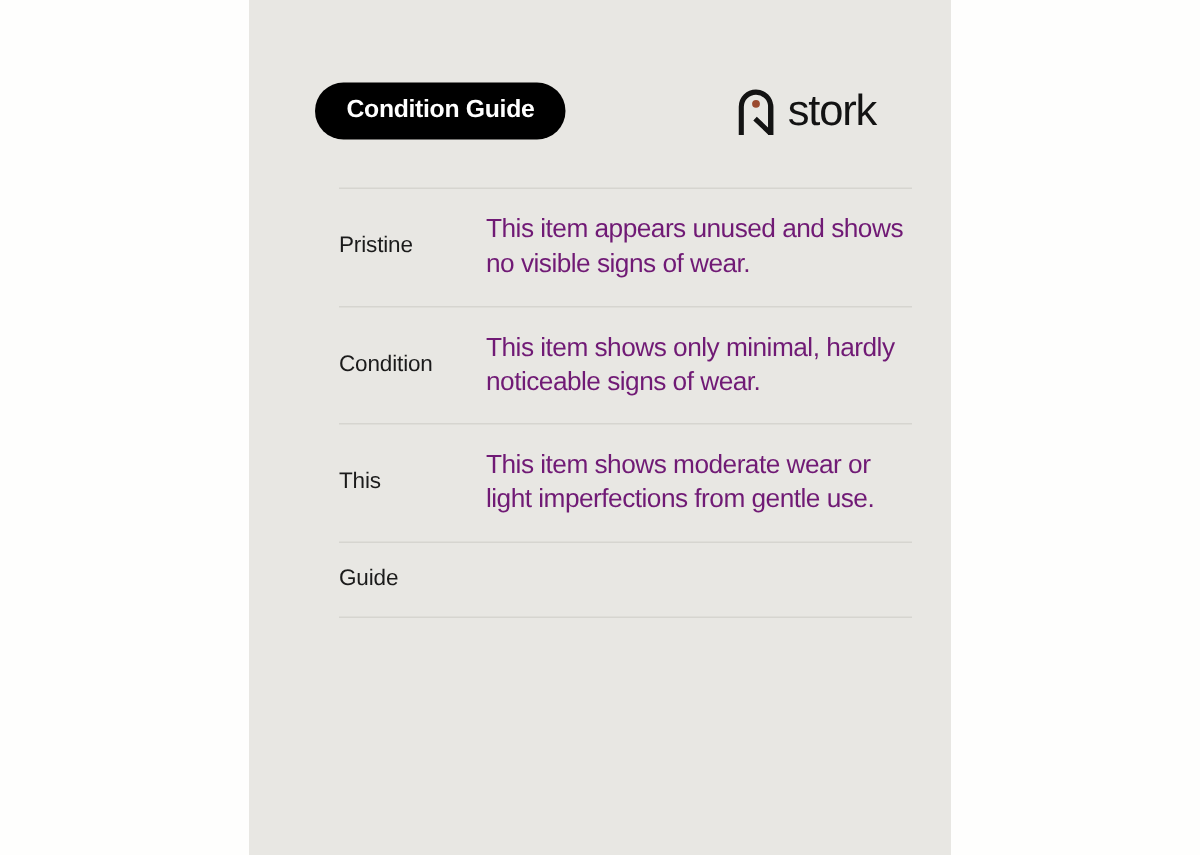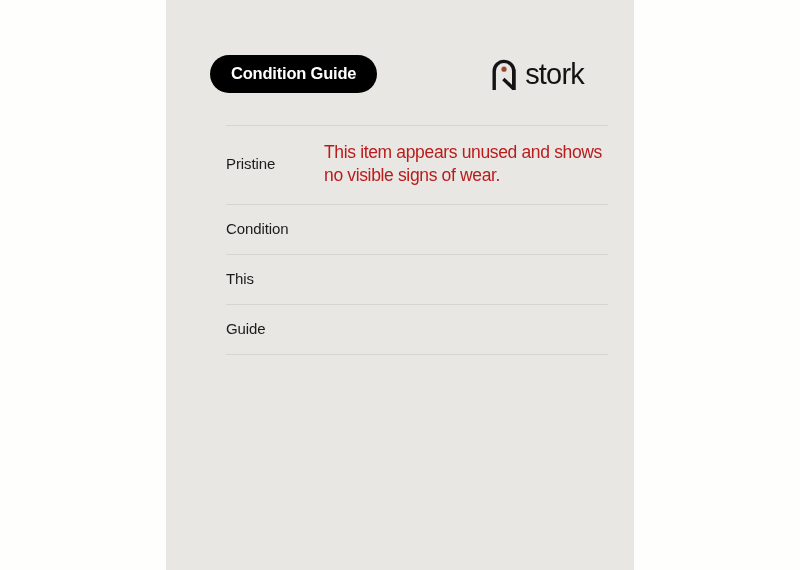--- a/index.html
+++ b/index.html
@@ -98,21 +98,21 @@
     font-weight: normal;
     color: #1B1B1B;
     letter-spacing: -0.1px;
     line-height: 1.2;
   }
 
   .row-desc {
     flex: 1 1 auto;
     font-size: 17.5px;
     font-weight: 500;
-    color: #b91c1c;
+    color: #701a75;
     line-height: 1.33;
     letter-spacing: -0.35px;
   }
 </style>
 </head>
 <body>
 
 <div id="card">
 
   <div id="header">
@@ -136,26 +136,28 @@
 
     <div class="row">
       <div class="row-label">Pristine</div>
       <div class="row-desc">This item appears unused and shows no visible signs of wear.</div>
     </div>
 
     <div class="divider"></div>
 
     <div class="row">
       <div class="row-label">Condition</div>
+      <div class="row-desc">This item shows only minimal, hardly noticeable signs of wear.</div>
     </div>
 
     <div class="divider"></div>
 
     <div class="row">
       <div class="row-label">This</div>
+      <div class="row-desc">This item shows moderate wear or light imperfections from gentle use.</div>
     </div>
 
     <div class="divider"></div>
 
     <div class="row">
       <div class="row-label">Guide</div>
     </div>
 
     <div class="divider"></div>
 

